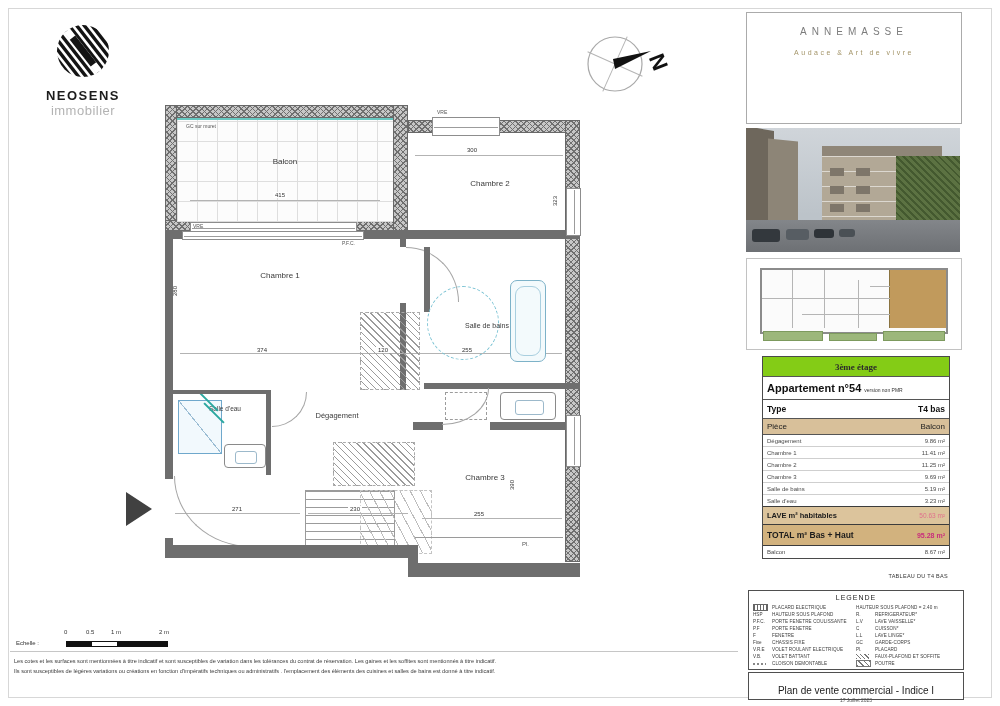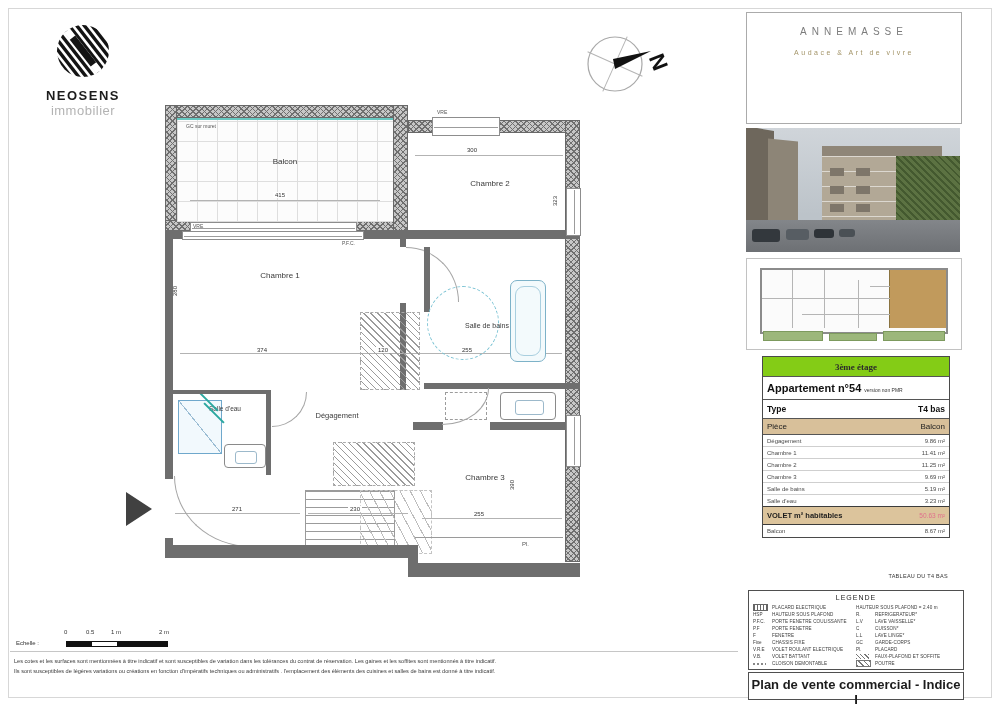--- a/index.html
+++ b/index.html
@@ -114,21 +114,21 @@
   .ic-dash{display:inline-block;width:13px;height:2px;background:
      repeating-linear-gradient(90deg,#888 0 2px,transparent 2px 4px);margin-right:2px;}
   .ic-hatch1{display:inline-block;width:13px;height:5px;background:
      repeating-linear-gradient(45deg,#777 0 1px,transparent 1px 3px);margin-right:2px;}
   .ic-hatch2{display:inline-block;width:13px;height:5px;border:1px solid #777;background:
      repeating-linear-gradient(45deg,#777 0 1px,transparent 1px 4px);margin-right:2px;}
 
   
   .footer{position:absolute;left:748px;top:672px;width:214px;height:26px;border:1px solid #4f4f4f;
      background:#fff;text-align:center;}
-  .f-title{font-size:13px;font-weight:bold;color:#1c1c1c;margin-top:4px;}
+  .f-title{font-size:10px;font-weight:normal;color:#1c1c1c;margin-top:12px;}
   .f-date{font-size:5px;color:#555;margin-top:1px;}
 
   .scale{position:absolute;left:16px;top:628px;width:220px;height:26px;font-size:6px;color:#333;}
   .sc-label{position:absolute;left:0;top:12px;}
   .sc-bar{position:absolute;left:50px;top:13px;width:100px;height:4px;border:1px solid #111;display:flex;}
   .sc-b1{width:25px;background:#111;}
   .sc-b2{width:25px;background:#fff;}
   .sc-b3{width:50px;background:#111;}
   .sc-t{position:absolute;top:1px;}
 
@@ -352,22 +352,26 @@
     </div>
     <div class="st-row">
       <span>Salle de bains</span>
       <span>5.19 m²</span>
     </div>
     <div class="st-row" style="border-bottom:none;">
       <span>Salle d'eau</span>
       <span>3.23 m²</span>
     </div>
     <div class="st-t1">
-      <span>VOLET m² habitables</span>
+      <span>LAVE m² habitables</span>
       <span class="val">50.63 m²</span>
+    </div>
+    <div class="st-t2">
+      <span>TOTAL m² Bas + Haut</span>
+      <span class="val">95.28 m²</span>
     </div>
     <div class="st-balc">
       <span>Balcon</span>
       <span>8.67 m²</span>
     </div>
   </div>
   <div class="st-caption" style="top:573px;">TABLEAU DU T4 BAS</div>
 
   <div class="legend">
     <div class="lg-title">LEGENDE</div>

